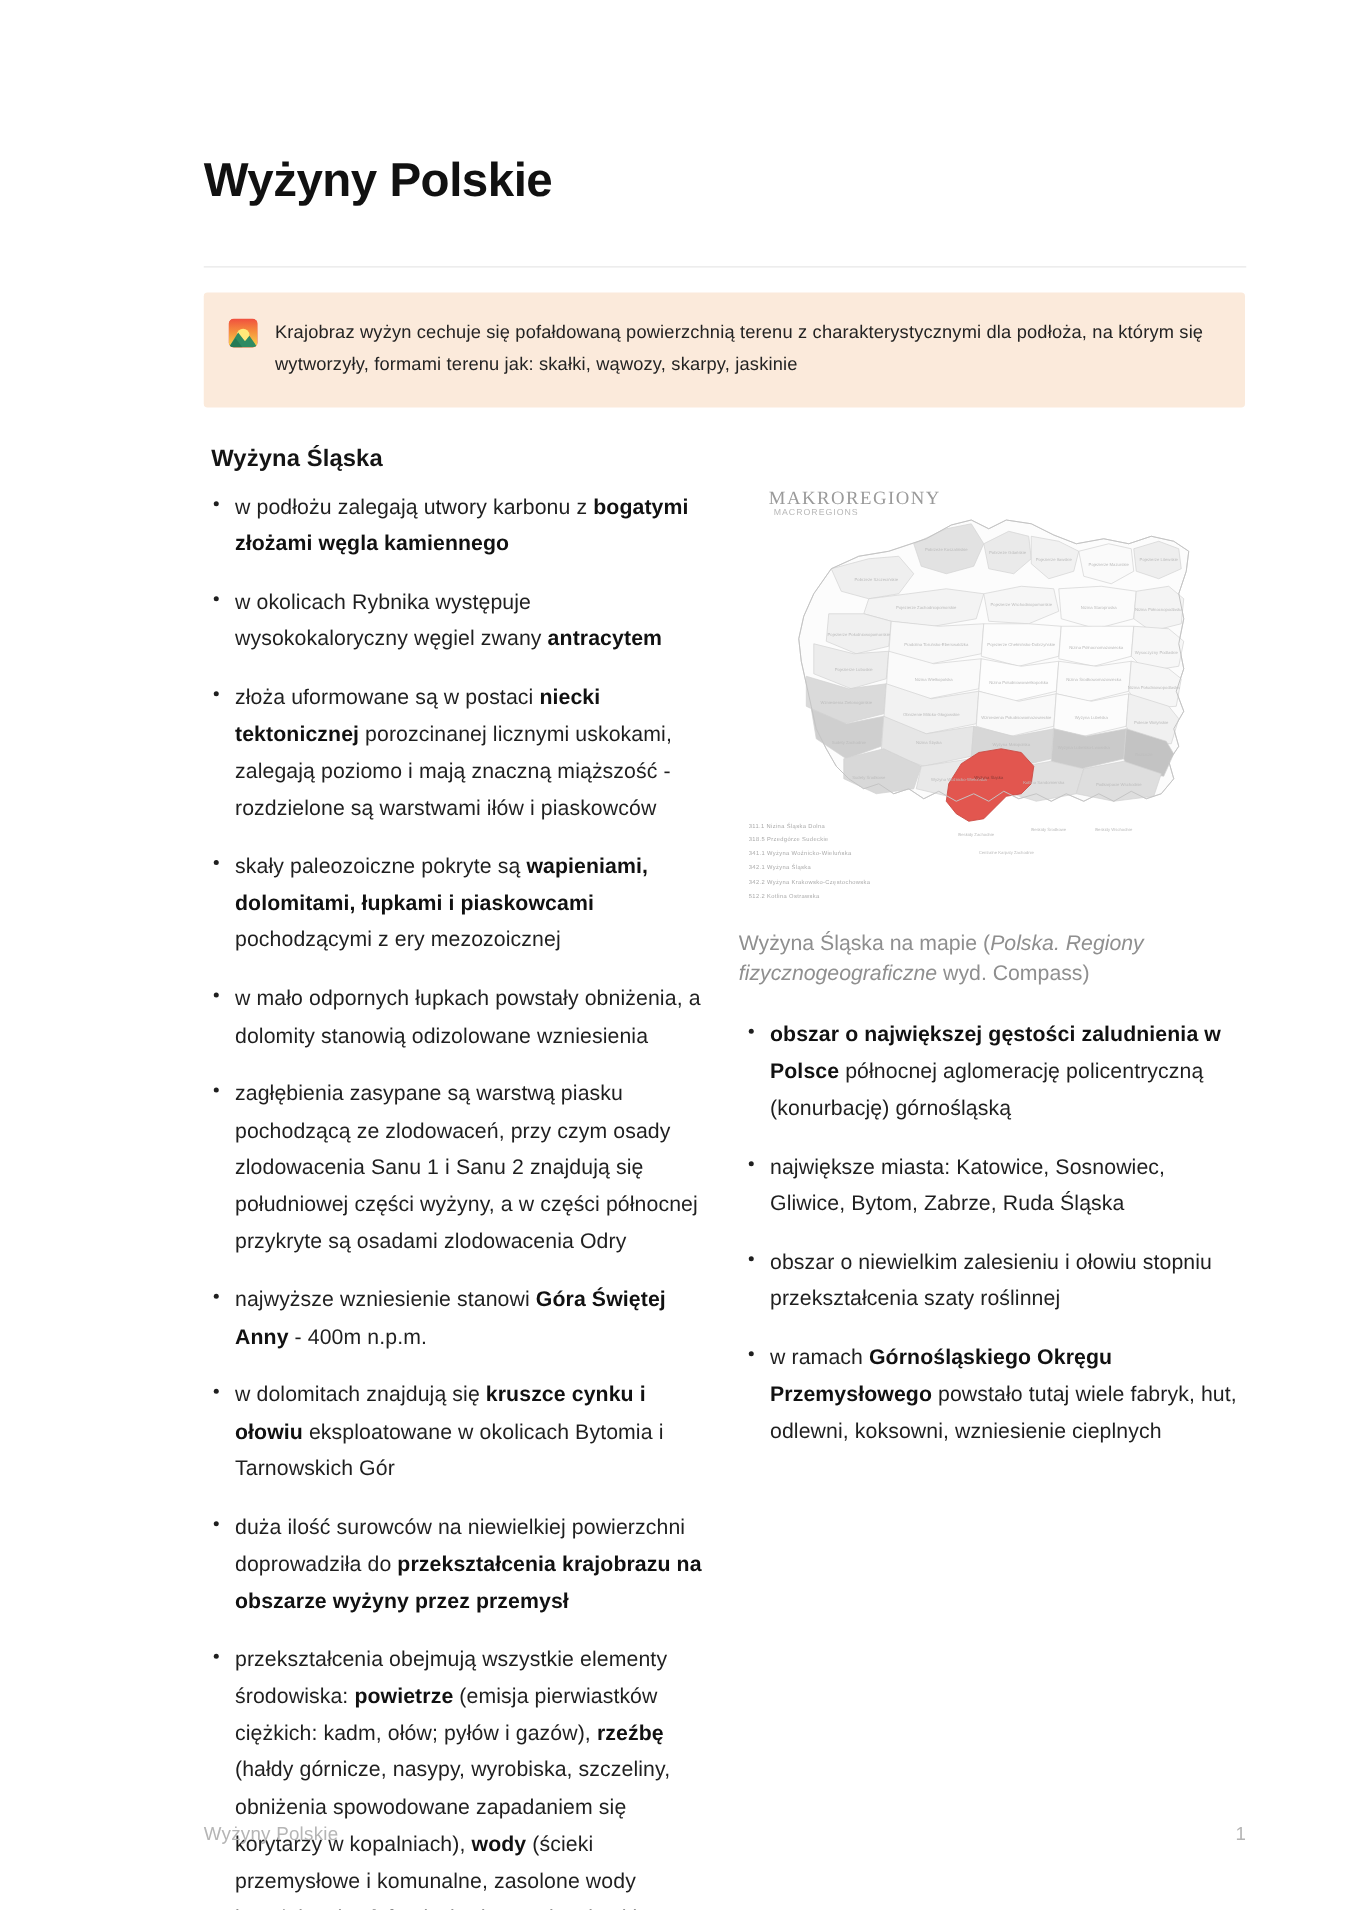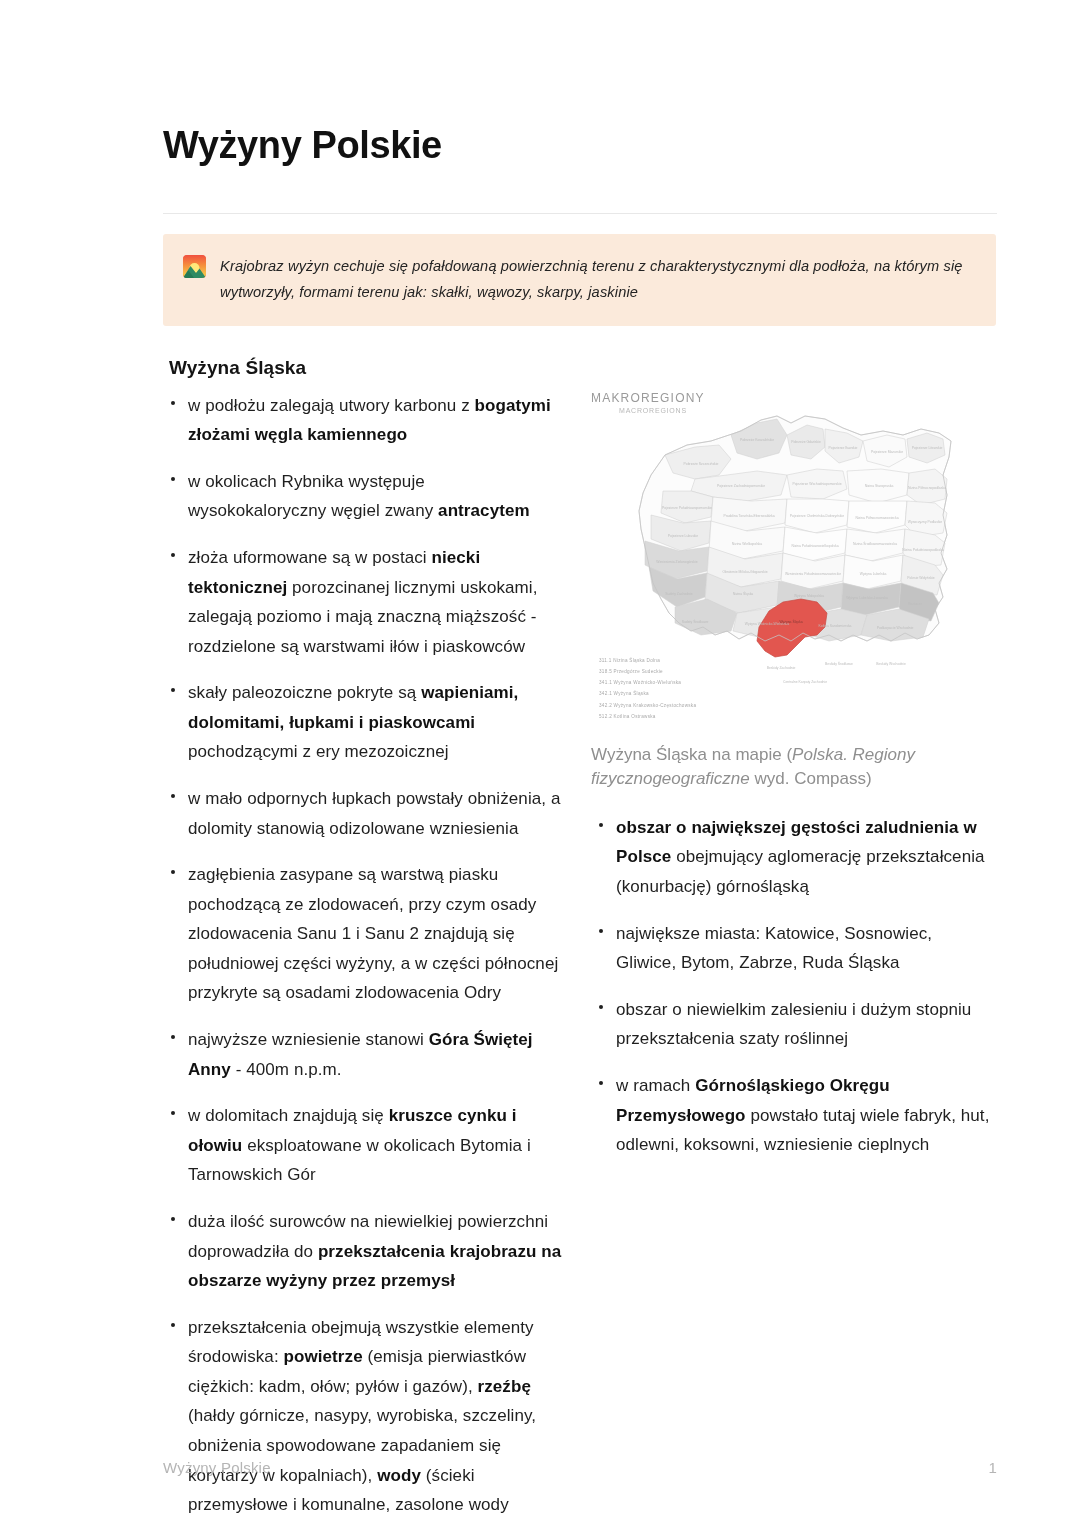--- a/index.html
+++ b/index.html
@@ -65,21 +65,20 @@
     overflow: hidden;
     position: relative;
     background: #f0604a;
   }
   .callout-icon svg { display: block; width: 23px; height: 23px; }
   .callout-text {
     font-size: 14.6px;
     line-height: 1.78;
     color: #232323;
     letter-spacing: 0.01em;
-    font-style: italic;
   }
 
   
   .section-heading {
     font-size: 19px;
     font-weight: 700;
     color: #141414;
     margin: 31px 0 0 6px;
     letter-spacing: 0.1px;
   }
@@ -131,25 +130,25 @@
   .map-box {
     width: 396px;
     height: 350px;
     position: relative;
     background: #ffffff;
     overflow: hidden;
   }
   .map-box svg { display:block; width: 396px; height: 350px; }
   .map-title {
     position: absolute;
-    left: 0; top: 8px;
-    font-size: 12px;
+    left: 24px; top: 8px;
+    font-size: 15px;
     letter-spacing: 1.2px;
     color: #9a9a9a;
-    font-family: Liberation Sans, sans-serif;
+    font-family: Liberation Serif, serif;
   }
   .map-subtitle {
     position: absolute;
     left: 28px; top: 24px;
     font-size: 7px;
     letter-spacing: 0.8px;
     color: #b8b8b8;
   }
   .map-legend {
     position: absolute;
@@ -331,23 +330,23 @@
                 <div>341.1  Wyżyna Woźnicko-Wieluńska</div>
                 <div>342.1  Wyżyna Śląska</div>
                 <div>342.2  Wyżyna Krakowsko-Częstochowska</div>
                 <div>512.2  Kotlina Ostrawska</div>
               </div>
           </div>
           <figcaption class="map-caption" id="map-caption"><span>Wyżyna Śląska na mapie (</span><i>Polska. Regiony fizycznogeograficzne</i><span> wyd. Compass)</span></figcaption>
         </figure>
 
         <ul class="bullets" id="right-list" style="margin-top:22px;">
-            <li><b>obszar o największej gęstości zaludnienia w Polsce</b><span> obejmujący aglomerację przekształcenia (konurbację) górnośląską</span></li>
+            <li><b>obszar o największej gęstości zaludnienia w Polsce</b><span> północnej aglomerację policentryczną (konurbację) górnośląską</span></li>
             <li><span>największe miasta: Katowice, Sosnowiec, Gliwice, Bytom, Zabrze, Ruda Śląska</span></li>
-            <li><span>obszar o niewielkim zalesieniu i dużym stopniu przekształcenia szaty roślinnej</span></li>
+            <li><span>obszar o niewielkim zalesieniu i ołowiu stopniu przekształcenia szaty roślinnej</span></li>
             <li><span>w ramach </span><b>Górnośląskiego Okręgu Przemysłowego</b><span> powstało tutaj wiele fabryk, hut, odlewni, koksowni, wzniesienie cieplnych</span></li>
           </ul>
       </div>
 
     </div>
   </div>
 
   <div class="footer">
     <span>Wyżyny Polskie</span>
     <span>1</span>

